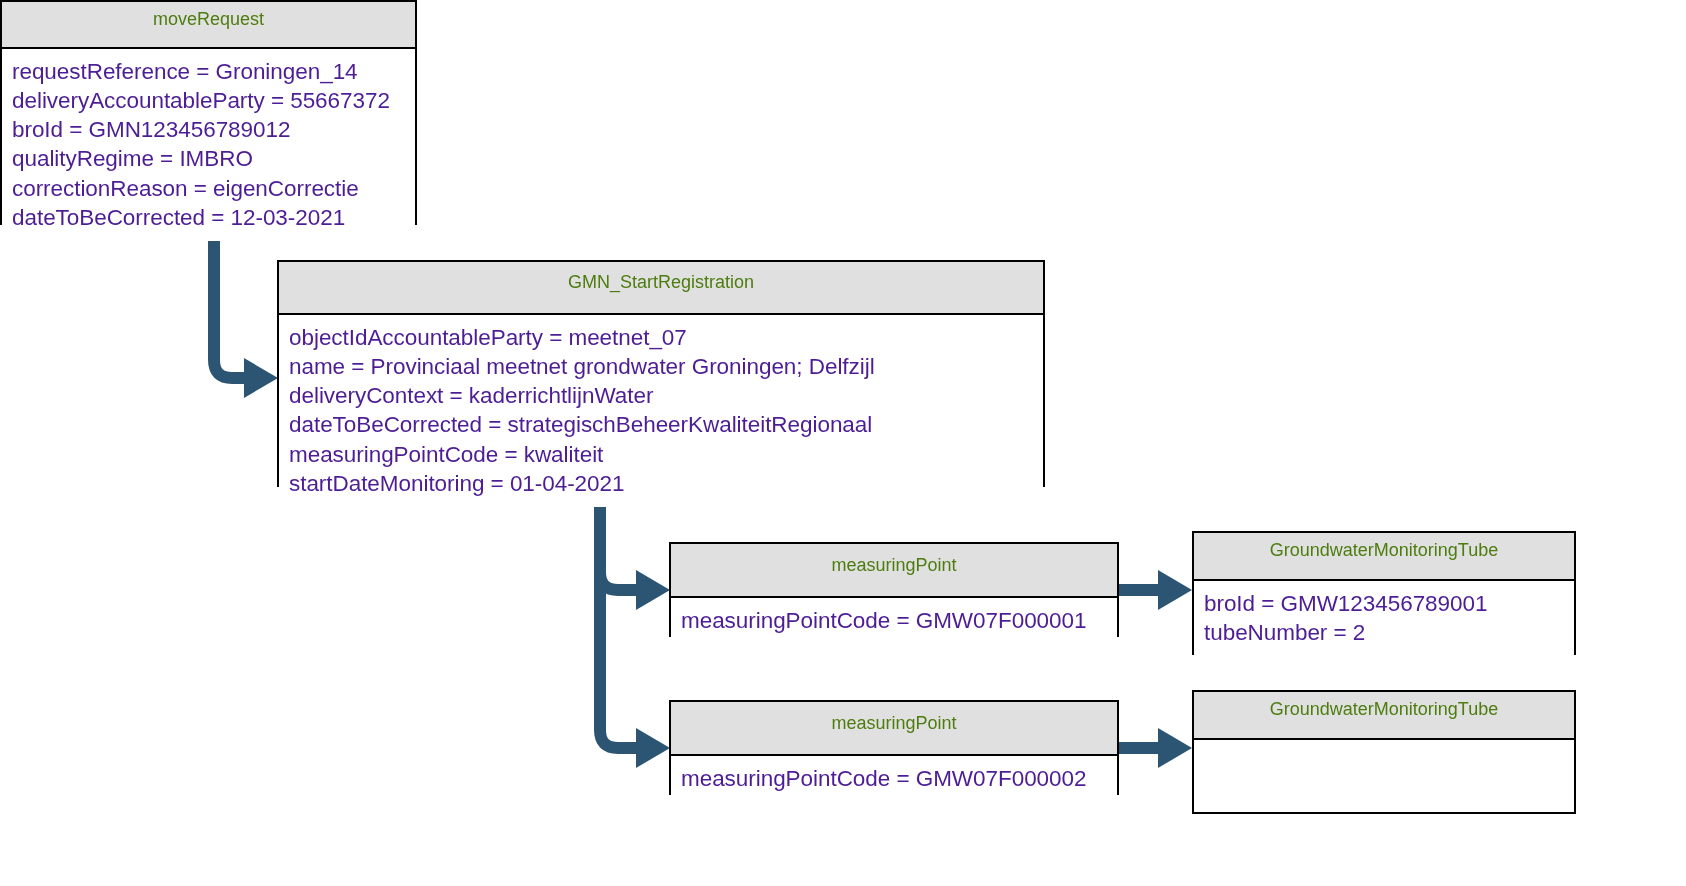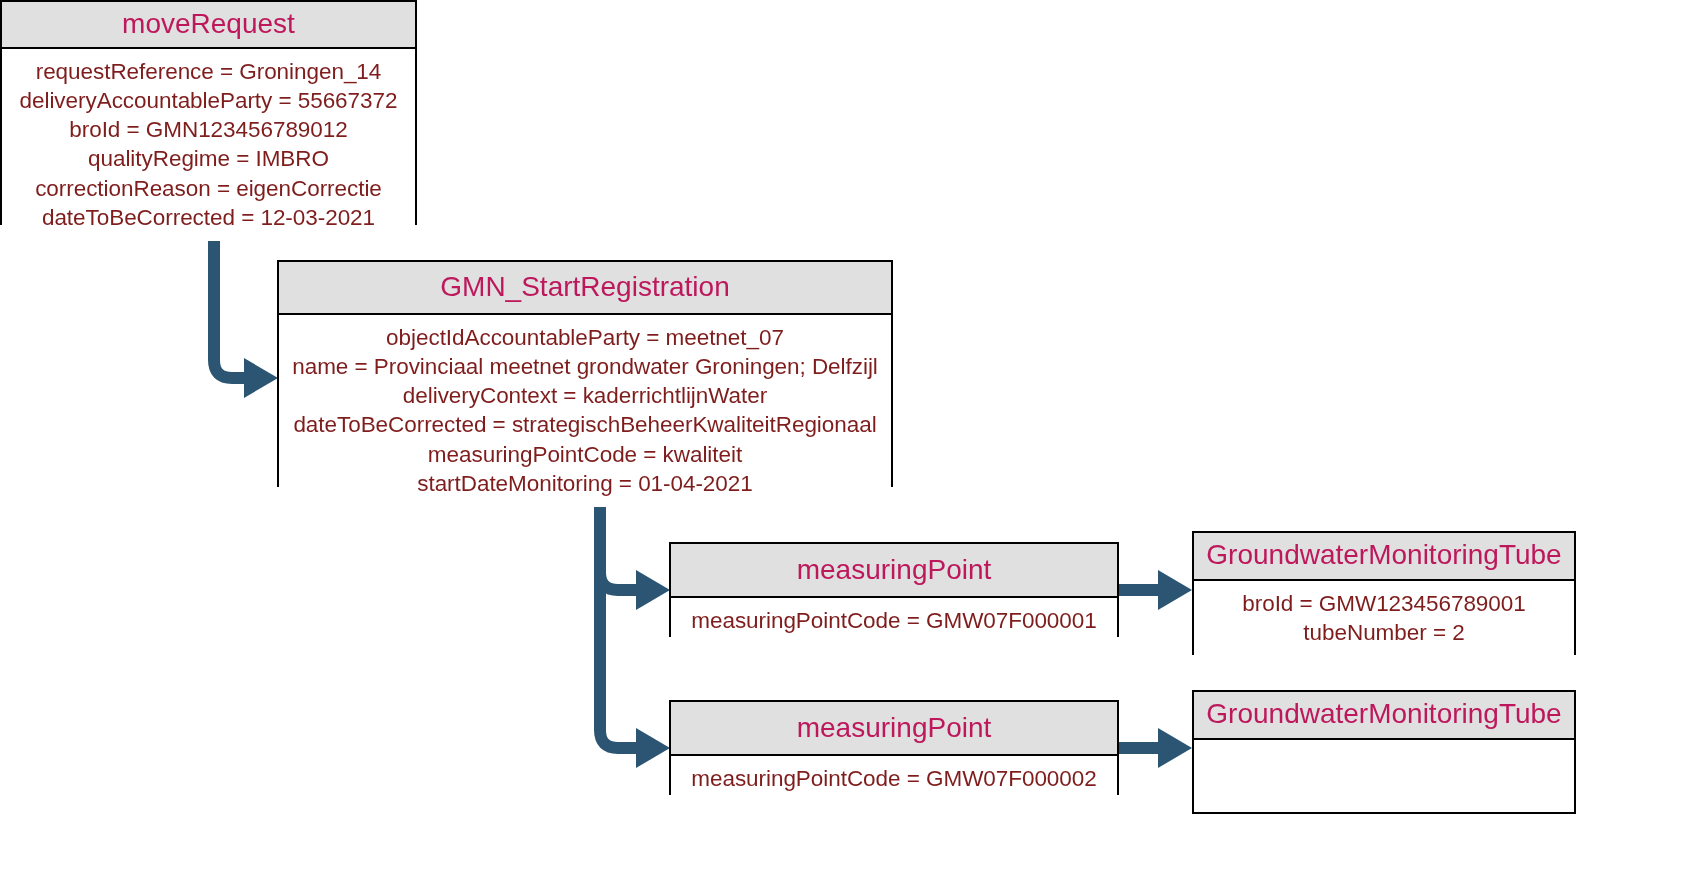--- a/index.html
+++ b/index.html
@@ -32,46 +32,45 @@
     box-sizing: border-box;
     border: 2px solid #000000;
     background: #ffffff;
     z-index: 3;
   }
   .uml-title {
     box-sizing: border-box;
     background: #e0e0e0;
     border-bottom: 2px solid #000000;
     text-align: center;
-    font-size: 28px;
-    color: #be185d;
+    font-size: 18px;
+    color: #4d7c0f;
     line-height: 1.0;
     padding: 10px 6px 12px 6px;
     white-space: nowrap;
     overflow: hidden;
   }
   .uml-body {
     box-sizing: border-box;
     padding: 8px 10px 9px 10px;
     background: #ffffff;
   }
   .uml-attr {
     font-size: 22.5px;
-    color: #7f1d1d;
+    color: #4c1d95;
     line-height: 1.295;
     white-space: nowrap;
     letter-spacing: -0.05px;
-    text-align: center;
   }
 
   
   #box-moverequest      { left: 0px;    top: 0px;   width: 417px; height: 225px; border-left-width: 2px; }
   #box-moverequest .uml-title { height: 47px; padding-top: 8px; }
 
-  #box-gmn              { left: 277px;  top: 260px; width: 616px; height: 227px; }
+  #box-gmn              { left: 277px;  top: 260px; width: 768px; height: 227px; }
   #box-gmn .uml-title   { height: 53px; padding-top: 11px; }
 
   #box-mp1              { left: 669px;  top: 542px; width: 450px; height: 95px; }
   #box-mp1 .uml-title   { height: 54px; padding-top: 12px; }
 
   #box-mp2              { left: 669px;  top: 700px; width: 450px; height: 95px; }
   #box-mp2 .uml-title   { height: 54px; padding-top: 12px; }
 
   #box-tube1            { left: 1192px; top: 531px; width: 384px; height: 124px; }
   #box-tube1 .uml-title { height: 48px; padding-top: 8px; }

